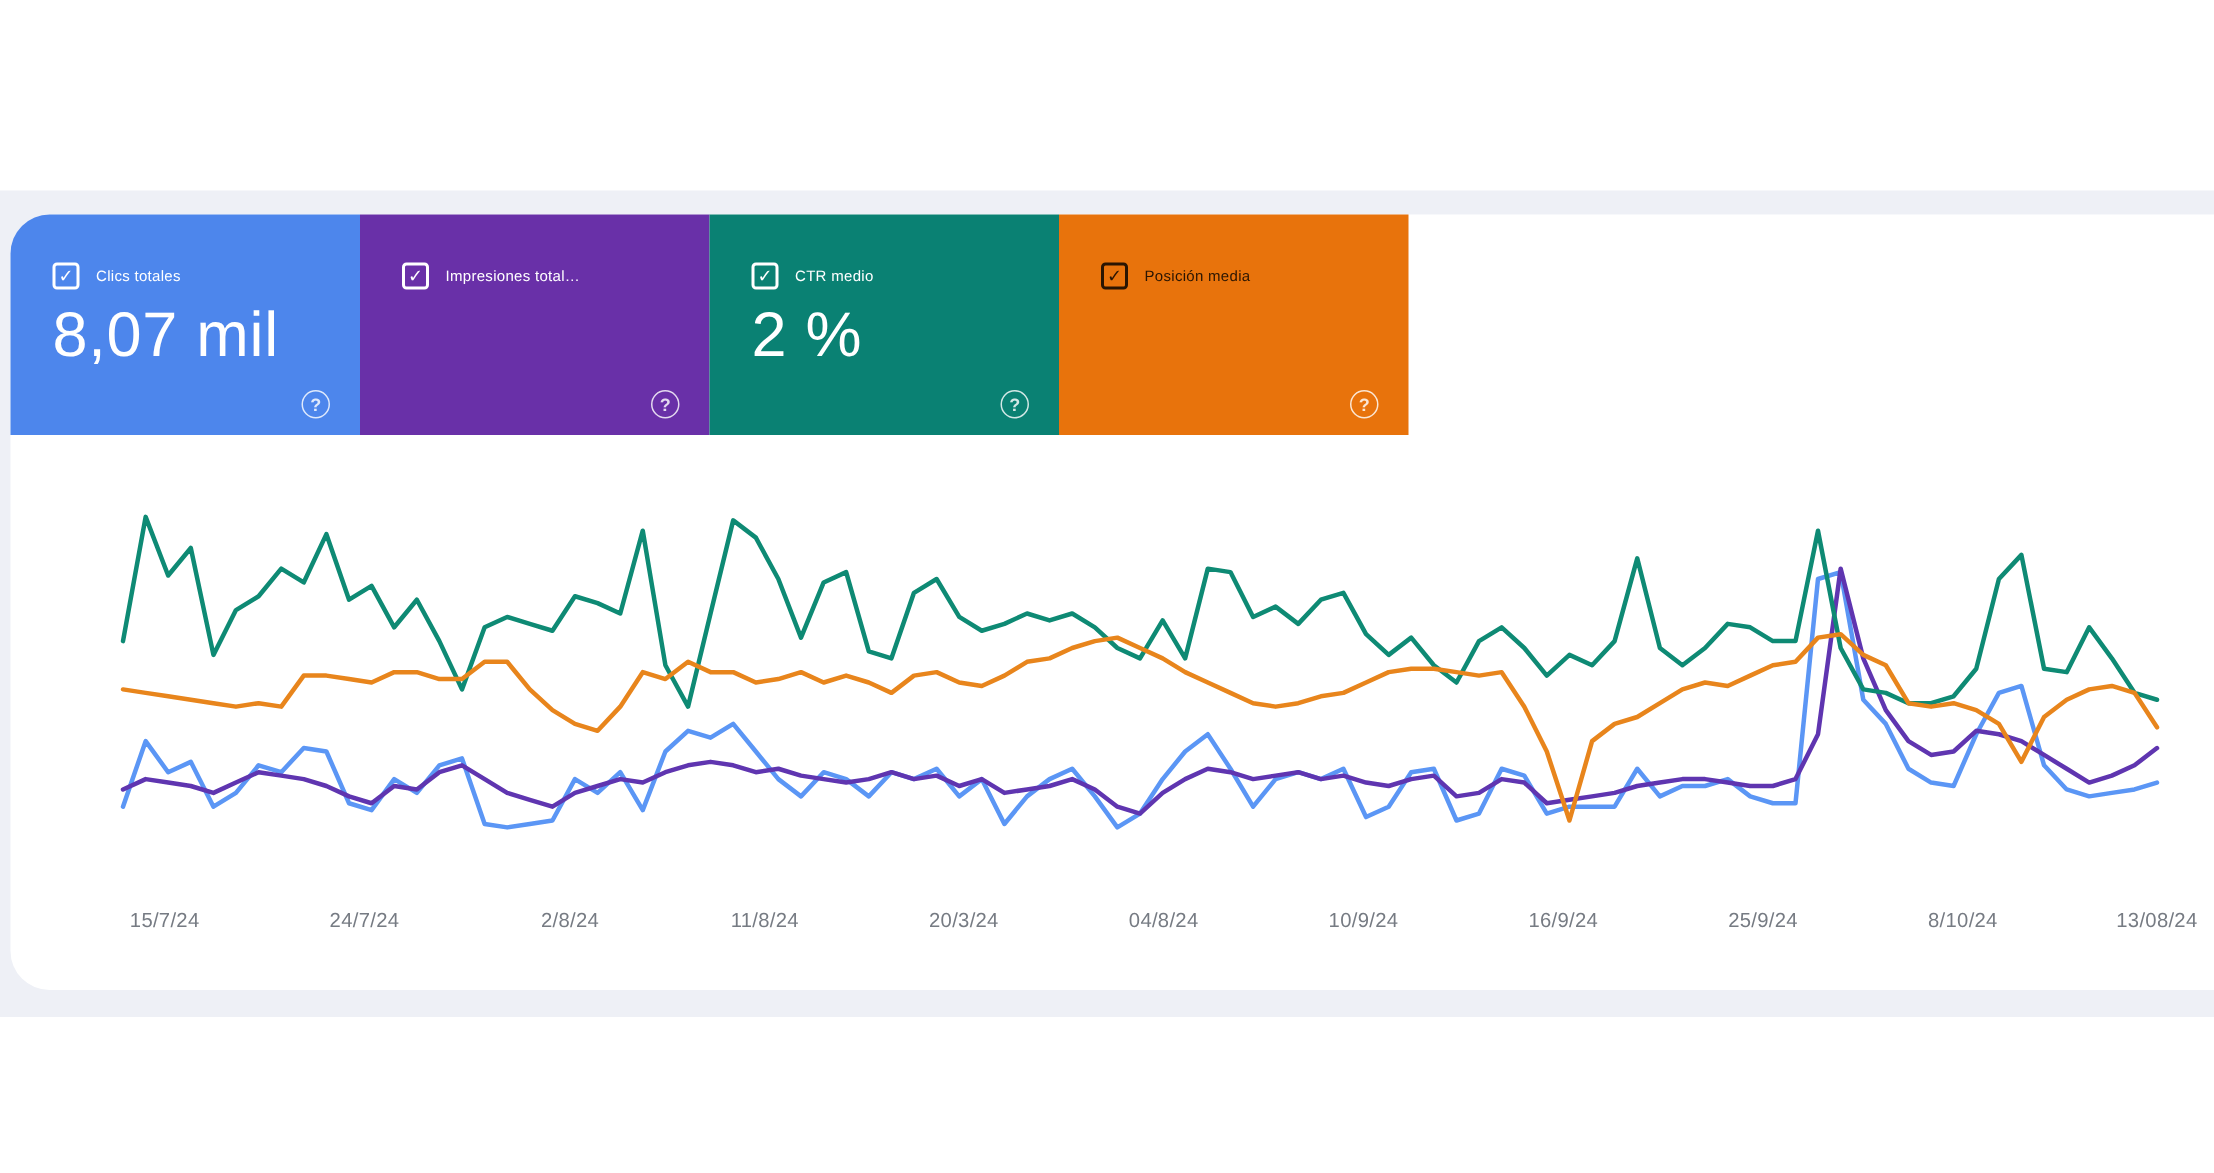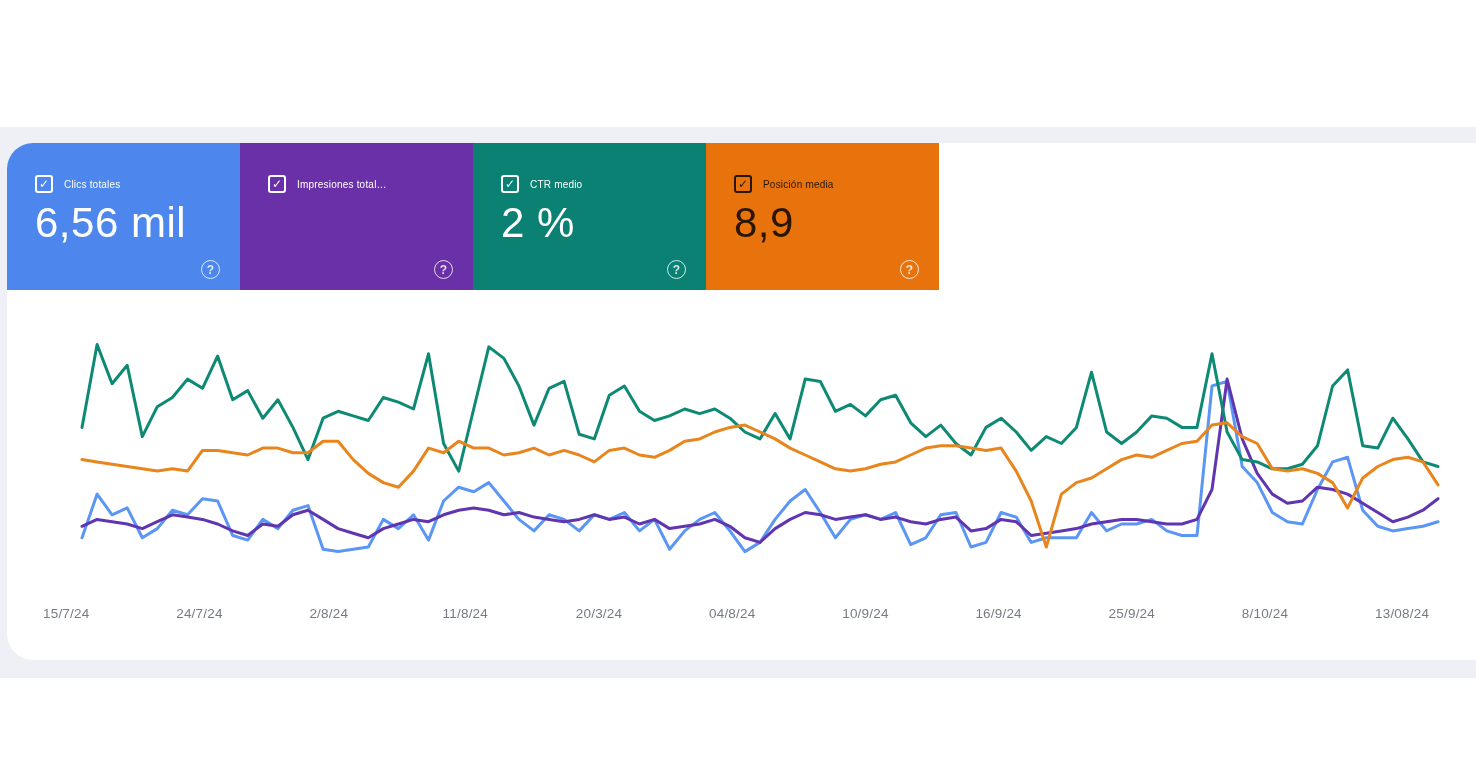--- a/index.html
+++ b/index.html
@@ -33,39 +33,39 @@
   .card-value{font-size:42px;font-weight:400;margin-top:9px;letter-spacing:.5px;line-height:1;}
   .help{
     position:absolute;right:20px;bottom:11px;width:17px;height:17px;
     border:1.6px solid rgba(255,255,255,.82);border-radius:50%;
     color:rgba(255,255,255,.82);font-size:12px;font-weight:700;
     display:flex;align-items:center;justify-content:center;line-height:1;cursor:pointer;
   }
   #chart-svg{position:absolute;left:60px;top:330px;width:1392px;height:250px;}
   .x-axis{position:absolute;left:0;top:606px;width:1476px;height:20px;}
   .x-label{
-    position:absolute;top:0;width:90px;text-align:left;
+    position:absolute;top:0;width:90px;text-align:right;
     font-size:13.5px;color:#767b83;letter-spacing:.2px;white-space:nowrap;
   }
 </style>
 </head>
 <body>
 
 <div class="bg-band"></div>
 
 <div class="panel">
 
   <div class="cards-row">
 
     <div class="metric-card first" style="left: 0px; background: rgb(77, 134, 236); color: rgb(255, 255, 255);">
       <div class="card-head">
         <span class="checkbox">✓</span>
         <span class="card-label">Clics totales</span>
       </div>
-      <div class="card-value">6,56 mil</div>
+      <div class="card-value">8,07 mil</div>
       <span class="help">?</span>
     </div>
 
     <div class="metric-card" style="left: 233px; background: rgb(105, 48, 168); color: rgb(255, 255, 255);">
       <div class="card-head">
         <span class="checkbox">✓</span>
         <span class="card-label">Impresiones total…</span>
       </div>
       <span class="help">?</span>
     </div>
@@ -77,21 +77,20 @@
       </div>
       <div class="card-value">2 %</div>
       <span class="help">?</span>
     </div>
 
     <div class="metric-card" style="left: 699px; background: rgb(232, 115, 12); color: rgba(0, 0, 0, 0.82);">
       <div class="card-head">
         <span class="checkbox">✓</span>
         <span class="card-label">Posición media</span>
       </div>
-      <div class="card-value">8,9</div>
       <span class="help">?</span>
     </div>
 
   </div>
 </div>
 
 <svg id="chart-svg" viewBox="0 0 1392 250">
     <polyline points="22.0,207.8 37.1,164.1 52.1,184.8 67.2,177.9 82.3,207.8 97.3,198.6 112.4,180.2 127.5,184.8 142.5,168.7 157.6,171.0 172.7,205.5 187.7,210.1 202.8,189.4 217.9,198.6 232.9,180.2 248.0,175.6 263.1,219.3 278.1,221.6 293.2,219.3 308.3,217.0 323.3,189.4 338.4,198.6 353.5,184.8 368.5,210.1 383.6,171.0 398.7,157.2 413.7,161.8 428.8,152.6 443.9,171.0 458.9,189.4 474.0,200.9 489.1,184.8 504.1,189.4 519.2,200.9 534.3,184.8 549.3,189.4 564.4,182.5 579.5,200.9 594.5,189.4 609.6,219.3 624.7,200.9 639.7,189.4 654.8,182.5 669.9,200.9 684.9,221.6 700.0,212.4 715.1,189.4 730.1,171.0 745.2,159.5 760.3,182.5 775.4,207.8 790.4,189.4 805.5,184.8 820.6,189.4 835.6,182.5 850.7,214.7 865.8,207.8 880.8,184.8 895.9,182.5 911.0,217.0 926.0,212.4 941.1,182.5 956.2,187.1 971.2,212.4 986.3,207.8 1001.4,207.8 1016.4,207.8 1031.5,182.5 1046.6,200.9 1061.6,194.0 1076.7,194.0 1091.8,189.4 1106.8,200.9 1121.9,205.5 1137.0,205.5 1152.0,56.0 1167.1,51.4 1182.2,136.5 1197.2,152.6 1212.3,182.5 1227.4,191.7 1242.4,194.0 1257.5,159.5 1272.6,131.9 1287.6,127.3 1302.7,180.2 1317.8,196.3 1332.8,200.9 1347.9,198.6 1363.0,196.3 1378.0,191.7" fill="none" stroke="#5b96f5" stroke-width="3" stroke-linejoin="round" stroke-linecap="round"></polyline>
     <polyline points="22.0,196.3 37.1,189.4 52.1,191.7 67.2,194.0 82.3,198.6 97.3,191.7 112.4,184.8 127.5,187.1 142.5,189.4 157.6,194.0 172.7,200.9 187.7,205.5 202.8,194.0 217.9,196.3 232.9,184.8 248.0,180.2 263.1,189.4 278.1,198.6 293.2,203.2 308.3,207.8 323.3,198.6 338.4,194.0 353.5,189.4 368.5,191.7 383.6,184.8 398.7,180.2 413.7,177.9 428.8,180.2 443.9,184.8 458.9,182.5 474.0,187.1 489.1,189.4 504.1,191.7 519.2,189.4 534.3,184.8 549.3,189.4 564.4,187.1 579.5,194.0 594.5,189.4 609.6,198.6 624.7,196.3 639.7,194.0 654.8,189.4 669.9,196.3 684.9,207.8 700.0,212.4 715.1,198.6 730.1,189.4 745.2,182.5 760.3,184.8 775.4,189.4 790.4,187.1 805.5,184.8 820.6,189.4 835.6,187.1 850.7,191.7 865.8,194.0 880.8,189.4 895.9,187.1 911.0,200.9 926.0,198.6 941.1,189.4 956.2,191.7 971.2,205.5 986.3,203.2 1001.4,200.9 1016.4,198.6 1031.5,194.0 1046.6,191.7 1061.6,189.4 1076.7,189.4 1091.8,191.7 1106.8,194.0 1121.9,194.0 1137.0,189.4 1152.0,159.5 1167.1,49.1 1182.2,108.9 1197.2,143.4 1212.3,164.1 1227.4,173.3 1242.4,171.0 1257.5,157.2 1272.6,159.5 1287.6,164.1 1302.7,173.3 1317.8,182.5 1332.8,191.7 1347.9,187.1 1363.0,180.2 1378.0,168.7" fill="none" stroke="#5f35b0" stroke-width="3" stroke-linejoin="round" stroke-linecap="round"></polyline>
     <polyline points="22.0,97.4 37.1,14.6 52.1,53.7 67.2,35.3 82.3,106.6 97.3,76.7 112.4,67.5 127.5,49.1 142.5,58.3 157.6,26.1 172.7,69.8 187.7,60.6 202.8,88.2 217.9,69.8 232.9,97.4 248.0,129.6 263.1,88.2 278.1,81.3 293.2,85.9 308.3,90.5 323.3,67.5 338.4,72.1 353.5,79.0 368.5,23.8 383.6,113.5 398.7,141.1 413.7,79.0 428.8,16.9 443.9,28.4 458.9,56.0 474.0,95.1 489.1,58.3 504.1,51.4 519.2,104.3 534.3,108.9 549.3,65.2 564.4,56.0 579.5,81.3 594.5,90.5 609.6,85.9 624.7,79.0 639.7,83.6 654.8,79.0 669.9,88.2 684.9,102.0 700.0,108.9 715.1,83.6 730.1,108.9 745.2,49.1 760.3,51.4 775.4,81.3 790.4,74.4 805.5,85.9 820.6,69.8 835.6,65.2 850.7,92.8 865.8,106.6 880.8,95.1 895.9,113.5 911.0,125.0 926.0,97.4 941.1,88.2 956.2,102.0 971.2,120.4 986.3,106.6 1001.4,113.5 1016.4,97.4 1031.5,42.2 1046.6,102.0 1061.6,113.5 1076.7,102.0 1091.8,85.9 1106.8,88.2 1121.9,97.4 1137.0,97.4 1152.0,23.8 1167.1,102.0 1182.2,129.6 1197.2,131.9 1212.3,138.8 1227.4,138.8 1242.4,134.2 1257.5,115.8 1272.6,56.0 1287.6,39.9 1302.7,115.8 1317.8,118.1 1332.8,88.2 1347.9,108.9 1363.0,131.9 1378.0,136.5" fill="none" stroke="#0e8a74" stroke-width="3" stroke-linejoin="round" stroke-linecap="round"></polyline>

